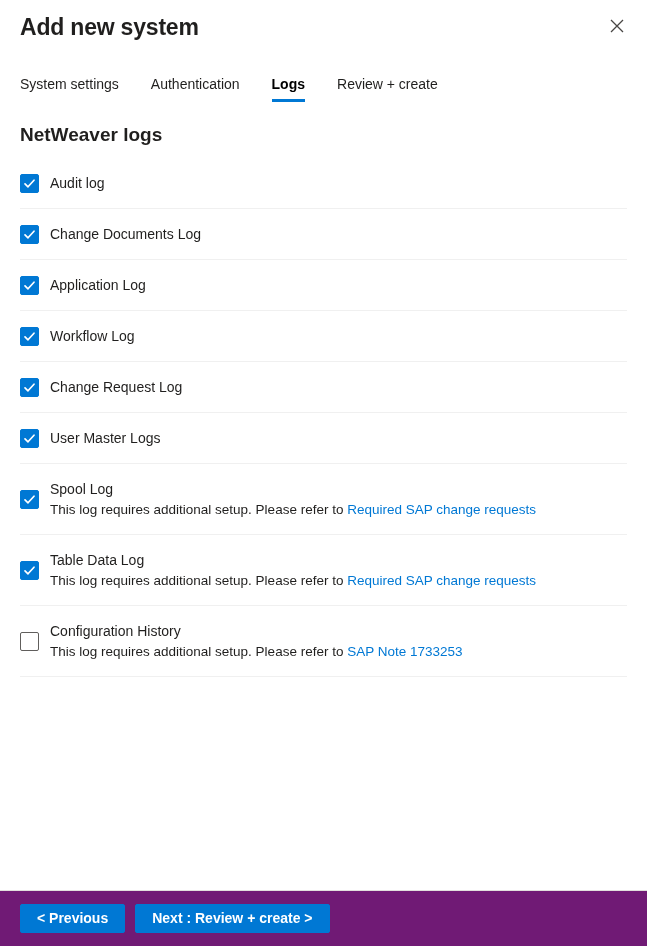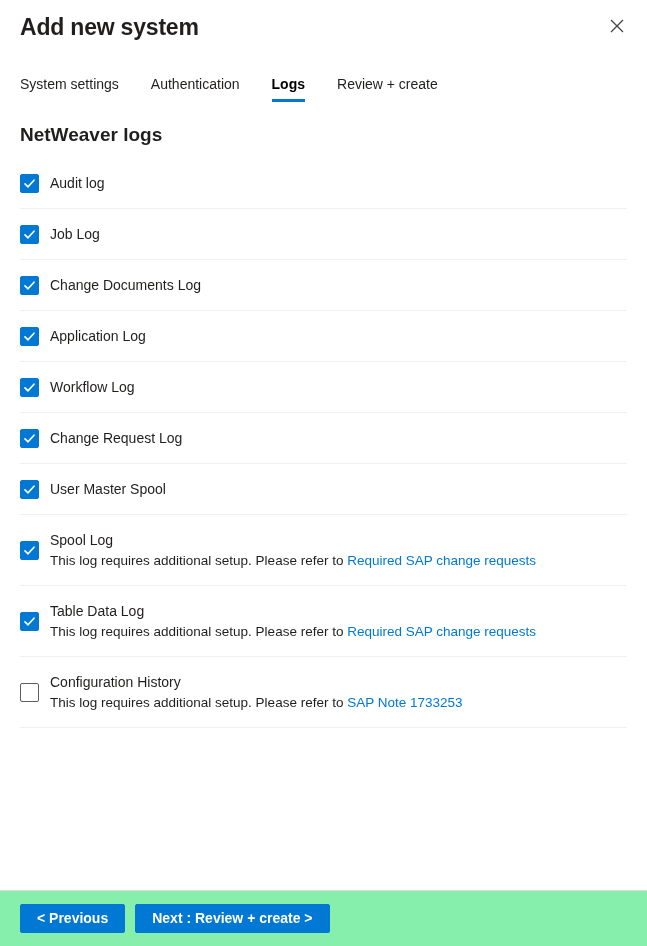--- a/index.html
+++ b/index.html
@@ -158,21 +158,21 @@
     position: absolute;
     left: 0;
     right: 0;
     bottom: 0;
     height: 56px;
     border-top: 1px solid #e1dfdd;
     display: flex;
     align-items: center;
     padding: 0 20px;
     box-sizing: border-box;
-    background: #86efac;
+    background: #701a75;
   }
   .btn {
     font-family: "Liberation Sans", sans-serif;
     font-size: 14px;
     font-weight: bold;
     color: #ffffff;
     background: #0078d4;
     border: 1px solid #0078d4;
     border-radius: 2px;
     height: 29px;
@@ -217,30 +217,20 @@
           <div class="log-label">Audit log</div>
         </div>
       </div>
       <div class="log-row">
         <div class="cb checked">
           <svg width="13" height="13" viewBox="0 0 13 13" aria-hidden="true">
             <path d="M2 6.8 L5 9.8 L11 3.2" stroke="#ffffff" stroke-width="1.7" fill="none" stroke-linecap="round" stroke-linejoin="round"></path>
           </svg>
         </div>
         <div class="labels">
-          <div class="log-label">Job Log</div>
-        </div>
-      </div>
-      <div class="log-row">
-        <div class="cb checked">
-          <svg width="13" height="13" viewBox="0 0 13 13" aria-hidden="true">
-            <path d="M2 6.8 L5 9.8 L11 3.2" stroke="#ffffff" stroke-width="1.7" fill="none" stroke-linecap="round" stroke-linejoin="round"></path>
-          </svg>
-        </div>
-        <div class="labels">
           <div class="log-label">Change Documents Log</div>
         </div>
       </div>
       <div class="log-row">
         <div class="cb checked">
           <svg width="13" height="13" viewBox="0 0 13 13" aria-hidden="true">
             <path d="M2 6.8 L5 9.8 L11 3.2" stroke="#ffffff" stroke-width="1.7" fill="none" stroke-linecap="round" stroke-linejoin="round"></path>
           </svg>
         </div>
         <div class="labels">
@@ -267,21 +257,21 @@
           <div class="log-label">Change Request Log</div>
         </div>
       </div>
       <div class="log-row">
         <div class="cb checked">
           <svg width="13" height="13" viewBox="0 0 13 13" aria-hidden="true">
             <path d="M2 6.8 L5 9.8 L11 3.2" stroke="#ffffff" stroke-width="1.7" fill="none" stroke-linecap="round" stroke-linejoin="round"></path>
           </svg>
         </div>
         <div class="labels">
-          <div class="log-label">User Master Spool</div>
+          <div class="log-label">User Master Logs</div>
         </div>
       </div>
       <div class="log-row two-line">
         <div class="cb checked">
           <svg width="13" height="13" viewBox="0 0 13 13" aria-hidden="true">
             <path d="M2 6.8 L5 9.8 L11 3.2" stroke="#ffffff" stroke-width="1.7" fill="none" stroke-linecap="round" stroke-linejoin="round"></path>
           </svg>
         </div>
         <div class="labels">
           <div class="log-label">Spool Log</div>

